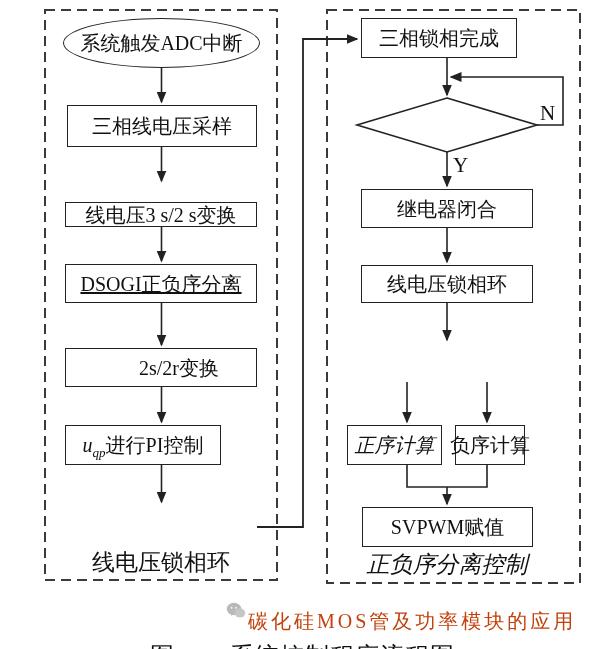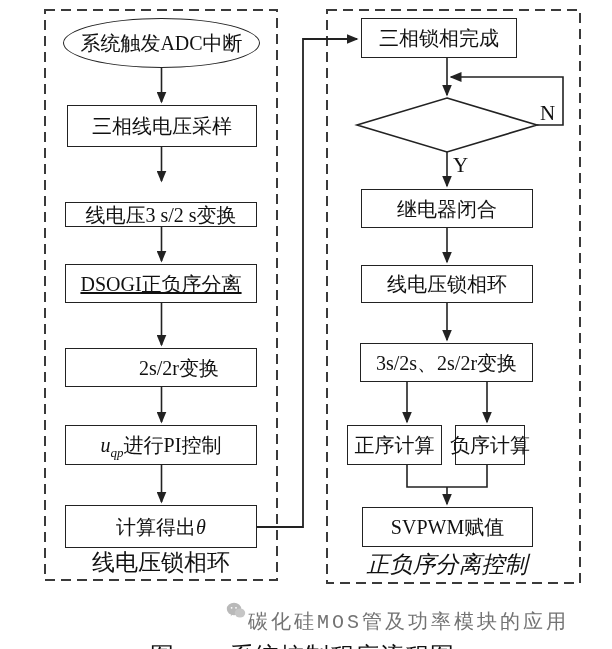--- a/index.html
+++ b/index.html
@@ -21,22 +21,22 @@
   .branch{position:absolute;z-index:2;font-size:21px;line-height:1;}
   sub.sm{font-size:13px;line-height:0;}
   i{font-style:italic;}
   #caption{
     position:absolute;left:150px;top:640px;z-index:3;font-size:24px;
     letter-spacing:1px;white-space:nowrap;display:flex;align-items:baseline;
   }
   #caption .title{margin-left:22px;}
   #watermark{
     position:absolute;left:248px;top:608px;z-index:2;font-size:20px;
-    letter-spacing:3px;color:#737373;white-space:nowrap;
-    font-family:Liberation Mono, monospace;
+    letter-spacing:3px;color:#c2410c;white-space:nowrap;
+    font-family:Liberation Serif, serif;
   }
   #wm-icon{position:absolute;left:226px;top:602px;z-index:2;}
 </style>
 </head>
 <body>
 
 <div id="stage">
 
   <svg id="wires" width="612" height="649" viewBox="0 0 612 649">
     <defs>
@@ -72,44 +72,40 @@
   <div class="box ellipse" style="left:63px;top:18px;width:197px;height:50px;">系统触发ADC中断</div>
 
   <div class="box" style="left:67px;top:105px;width:190px;height:42px;">三相线电压采样</div>
 
   <div class="box" style="left:65px;top:202px;width:192px;height:25px;">线电压3 s/2 s变换</div>
 
   <div class="box" style="left:65px;top:264px;width:192px;height:39px;text-decoration:underline;">DSOGI正负序分离</div>
 
   <div class="box" style="left:65px;top:348px;width:192px;height:39px;padding-left:36px;">2s/2r变换</div>
 
-  <div class="box" style="left:65px;top:425px;width:192px;height:40px;">
+  <div class="box" style="left:65px;top:425px;width:156px;height:40px;">
       <span><i>u</i><sub class="sm"><i>qp</i></sub><span>进行PI控制</span></span>
     </div>
 
-  <div class="box" style="left:65px;top:505px;width:192px;height:43px;">
-      <span><span>计算得出</span><i>θ</i></span>
-    </div>
 
   <div class="plain" style="left:65px;top:550px;width:192px;height:24px;">线电压锁相环</div>
 
   <div class="box" style="left:361px;top:18px;width:156px;height:40px;">三相锁相完成</div>
 
 
   <div class="branch" style="left:540px;top:103px;">N</div>
 
   <div class="branch" style="left:453px;top:155px;">Y</div>
 
   <div class="box" style="left:361px;top:189px;width:172px;height:39px;">继电器闭合</div>
 
   <div class="box" style="left:361px;top:265px;width:172px;height:38px;">线电压锁相环</div>
 
-  <div class="box" style="left:360px;top:343px;width:173px;height:39px;">3s/2s、2s/2r变换</div>
 
-  <div class="box" style="left:347px;top:425px;width:95px;height:40px;">正序计算</div>
+  <div class="box" style="left:347px;top:425px;width:95px;height:40px;font-style:italic;">正序计算</div>
 
   <div class="box" style="left:455px;top:425px;width:70px;height:40px;">负序计算</div>
 
   <div class="box" style="left:362px;top:507px;width:171px;height:40px;">SVPWM赋值</div>
 
   <div class="plain" style="left:360px;top:552px;width:174px;height:24px;font-style:italic;">正负序分离控制</div>
 
   <div id="wm-icon">
     <svg width="20" height="18" viewBox="0 0 20 18">
       <ellipse cx="8" cy="7" rx="7.2" ry="6.2" fill="#b9b9b9"></ellipse>

